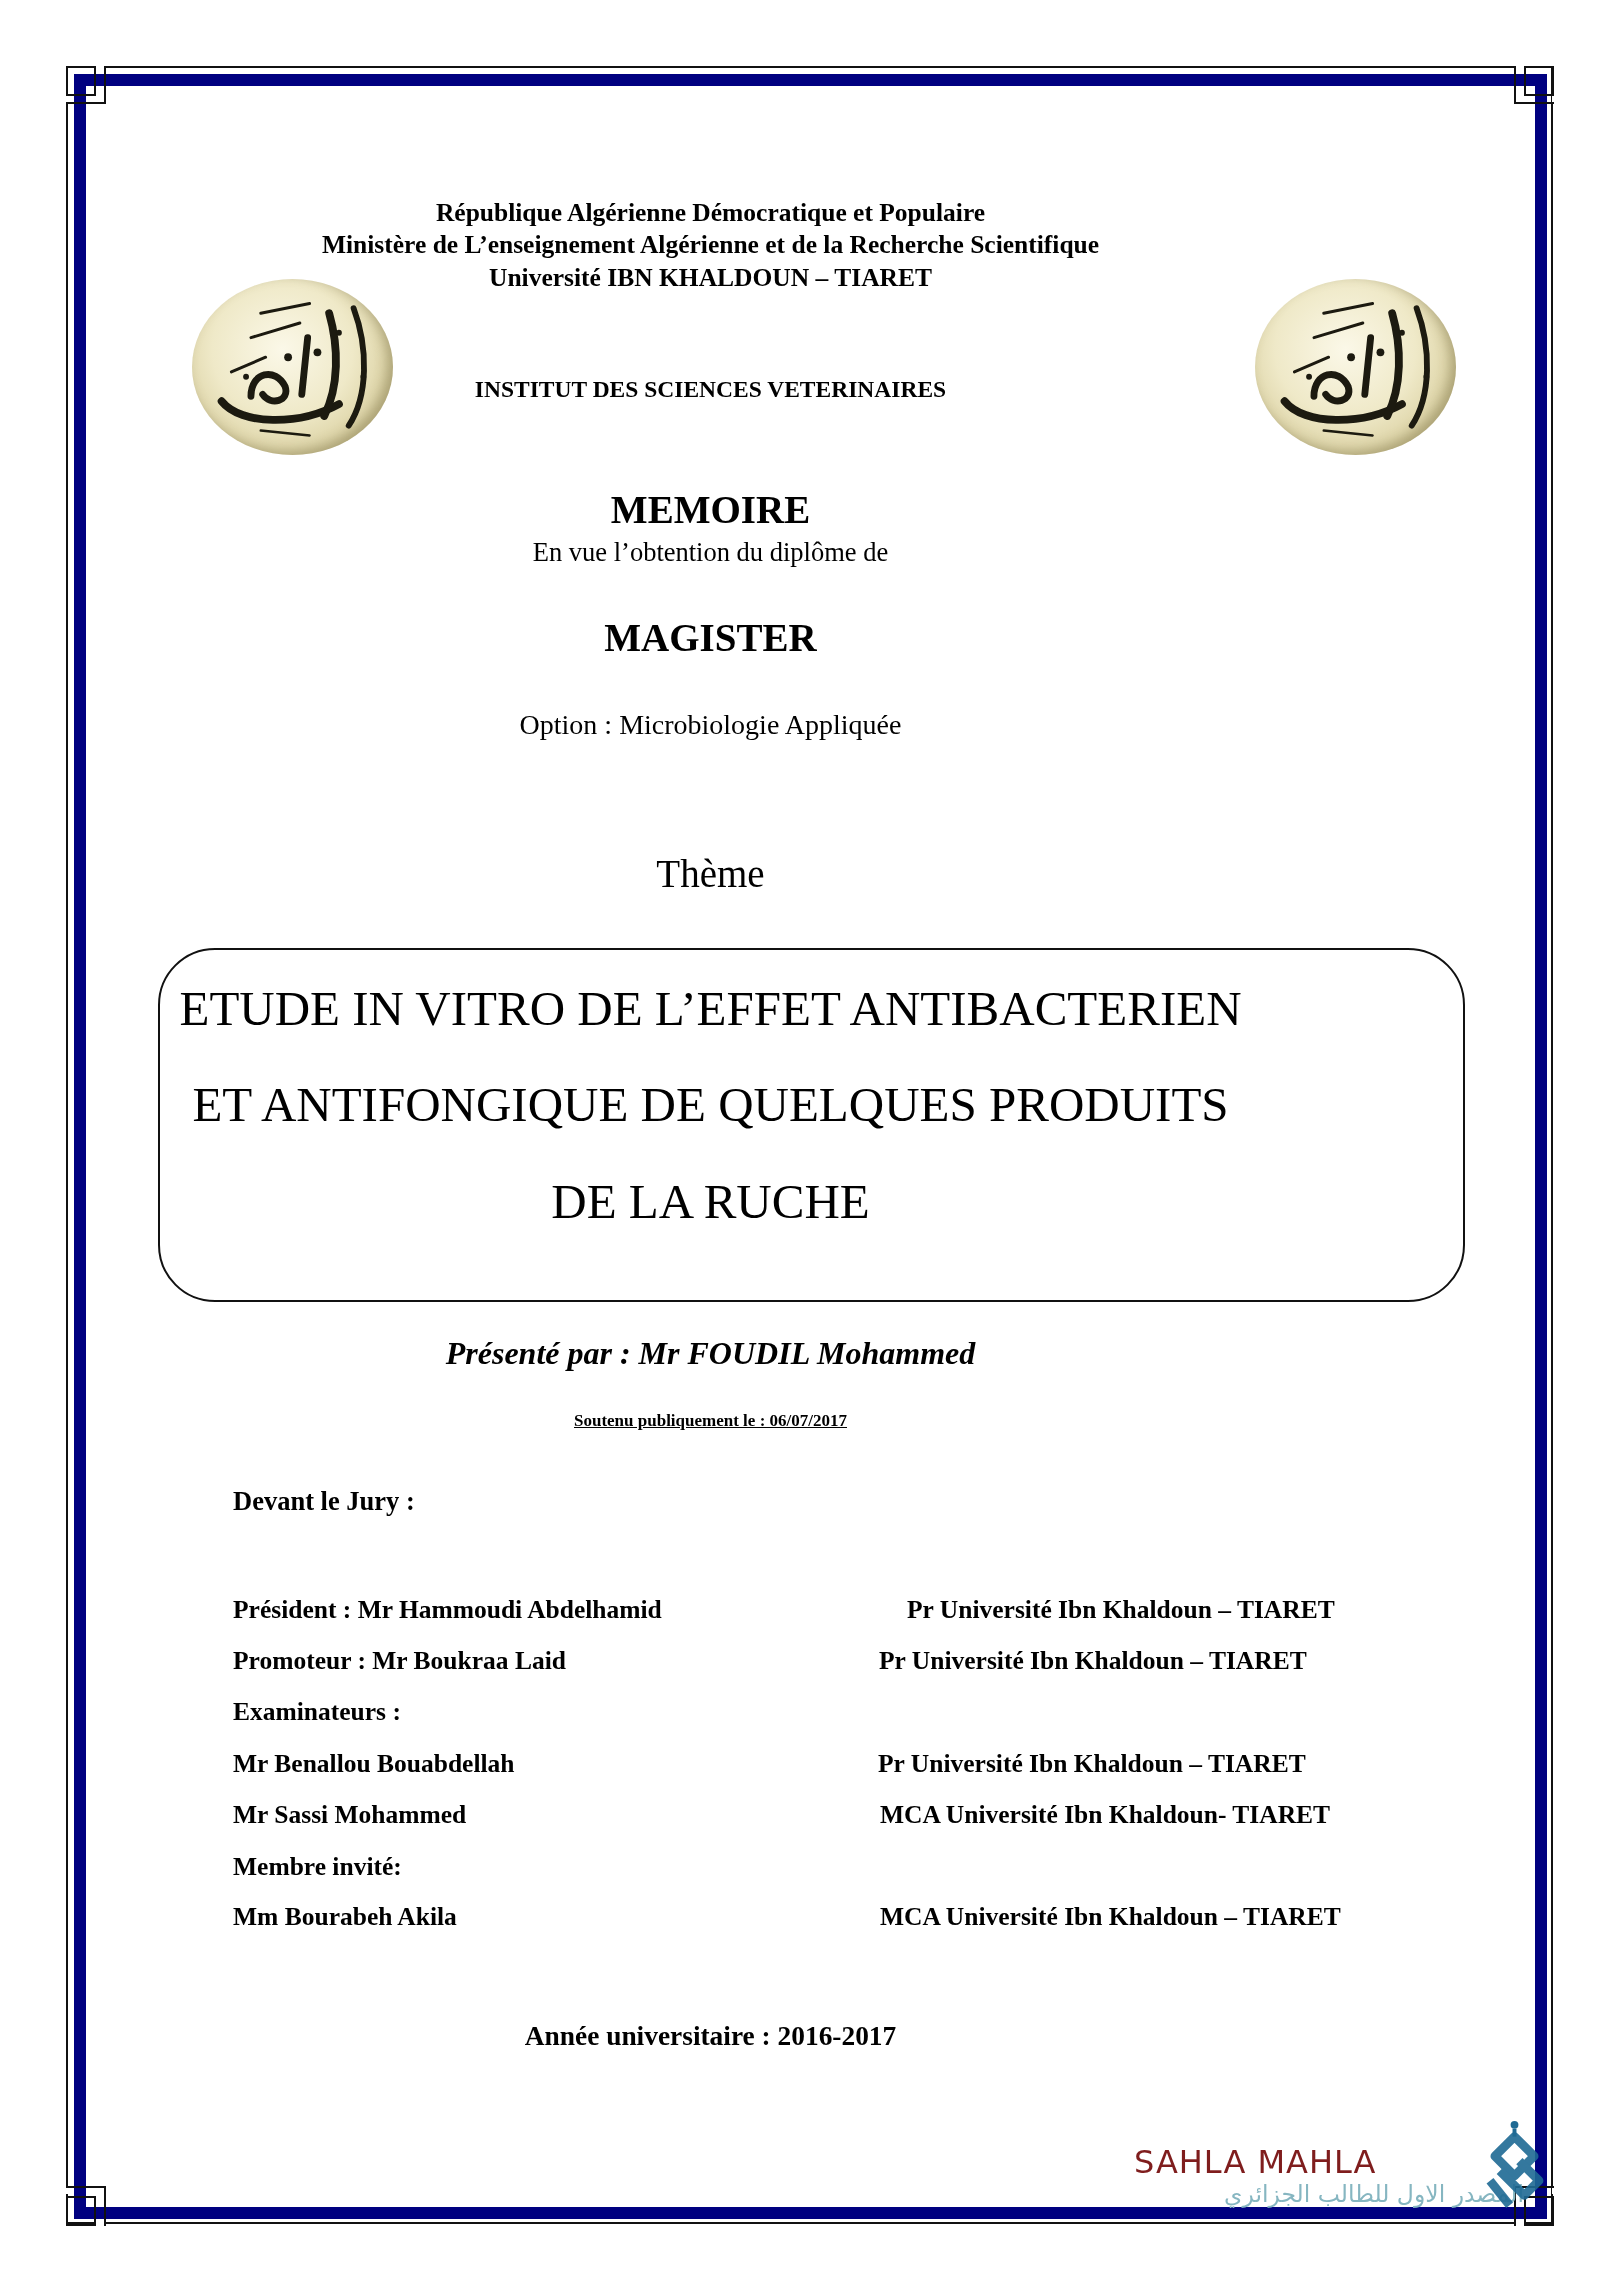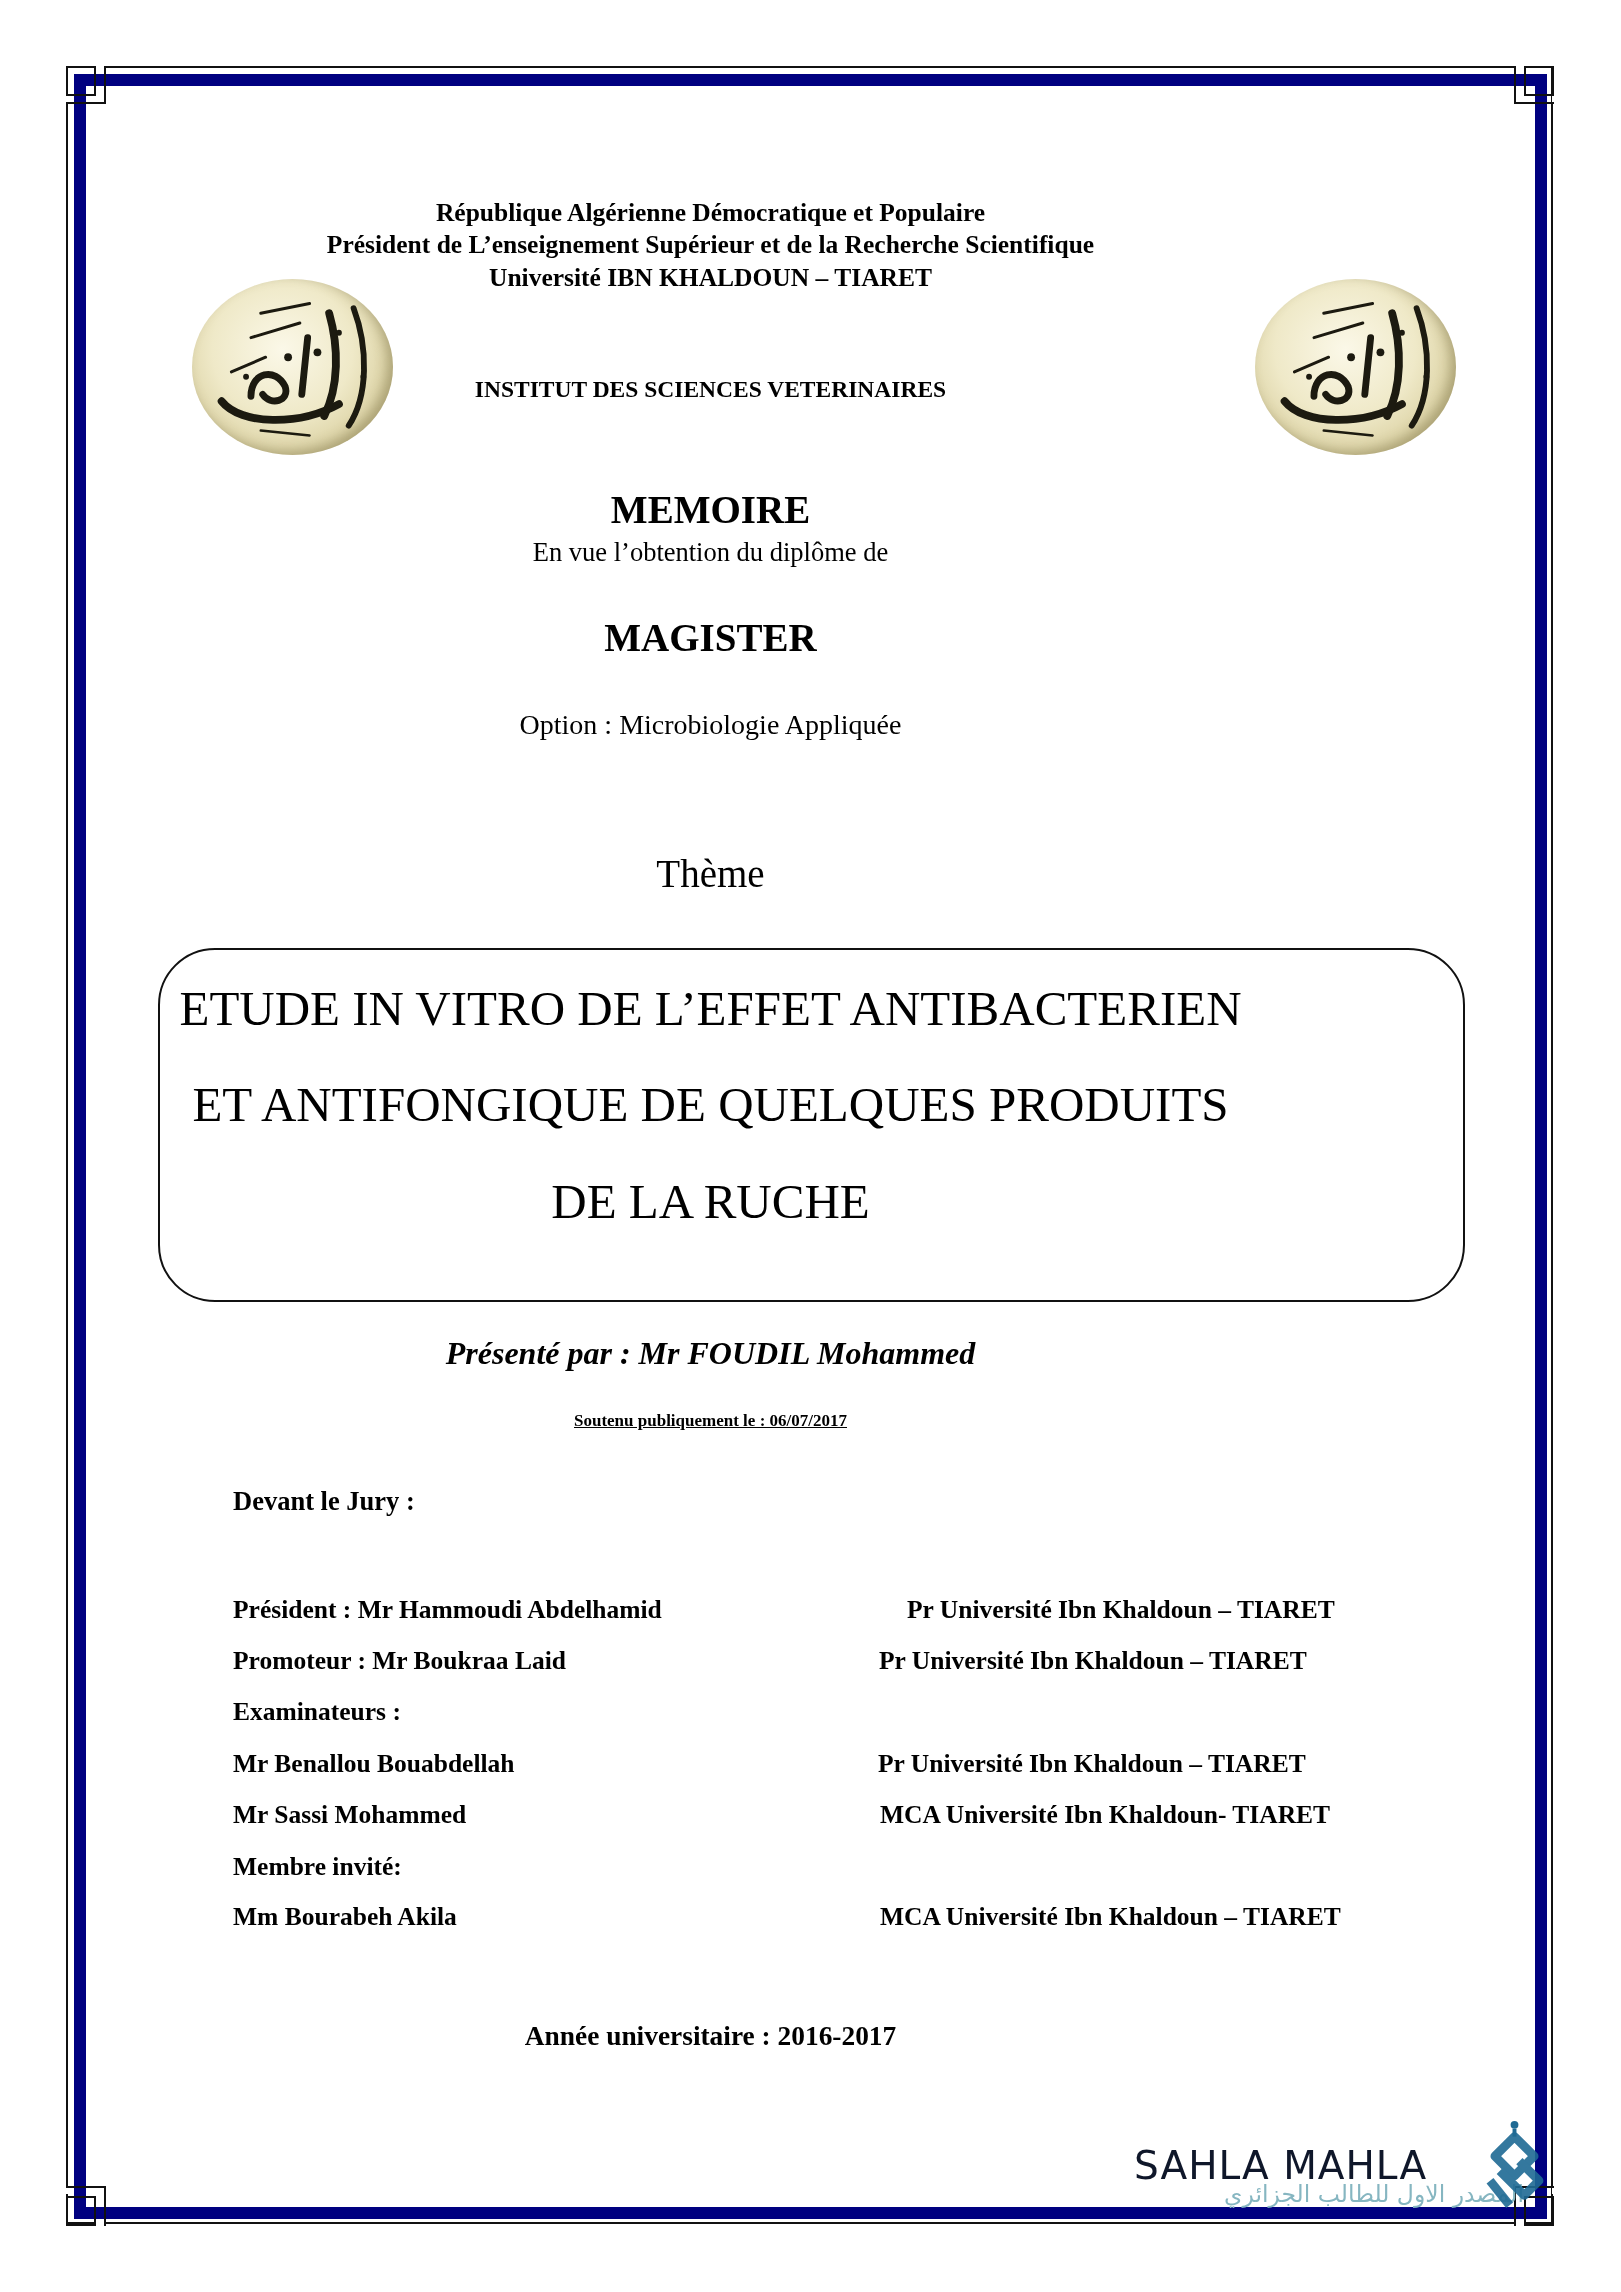--- a/index.html
+++ b/index.html
@@ -29,21 +29,21 @@
 
   .title-box { position:absolute; left:158px; top:948px; width:1307px; height:354px; border:2.5px solid #111; border-radius:57px; box-sizing:border-box; }
   .title-line { font-size:49px; line-height:49px; }
 
   .presente { font-size:32px; font-weight:bold; }
   .soutenu { font-size:17px; font-weight:bold;text-decoration:underline; }
   .jury-label { font-size:26.5px; font-weight:bold; left:233px; }
   .jury-row { font-size:25.5px; font-weight:bold; white-space:nowrap; }
   .annee { font-size:27.4px; font-weight:bold; }
 
-  .sahla { position:absolute; left:1134px; top:2143px; font-family:"DejaVu Sans", "Liberation Sans", sans-serif; font-size:39px; color:#0f172a; letter-spacing:1px; font-weight:normal; white-space:nowrap; }
+  .sahla { position:absolute; left:1134px; top:2143px; font-family:"DejaVu Sans", "Liberation Sans", sans-serif; font-size:32px; color:#7f1d1d; letter-spacing:1px; font-weight:normal; white-space:nowrap; }
   .sahla-ar { position:absolute; left:1137px; top:2180px; width:387px; font-family:"DejaVu Sans", sans-serif; font-size:23.5px; color:#86b6c1; direction:rtl; text-align:right; white-space:nowrap; }
   .sahla-logo { position:absolute; left:1480px; top:2117px; width:69px; height:98px; }
 </style>
 </head>
 <body>
 
 <div class="frame-outer"></div>
 <div class="frame-blue"></div>
 
 <div class="corner-mask" style="left:96px;top:63px;width:9.8px;height:5.9px;"></div>
@@ -60,21 +60,21 @@
 <div class="corner-mask" style="left:63px;top:2186px;width:5.9px;height:7.8px;"></div>
 <div class="corner-sq" style="left:66px;top:2196px;"></div>
 <div class="corner-sq" style="left:66px;top:2186px;width:40px;height:40px;border-bottom:none;border-left:none;"></div>
 
 <div class="corner-mask" style="left:1514px;top:2221px;width:9.8px;height:5.9px;"></div>
 <div class="corner-mask" style="left:1552px;top:2186px;width:5.9px;height:7.8px;"></div>
 <div class="corner-sq" style="left:1524px;top:2196px;"></div>
 <div class="corner-sq" style="left:1514px;top:2186px;width:40px;height:40px;border-bottom:none;border-right:none;"></div>
 
 <div class="abs center header-line" style="top:197px;">République Algérienne Démocratique et Populaire</div>
-<div class="abs center header-line" style="top:229px;">Président de L’enseignement Supérieur et de la Recherche Scientifique</div>
+<div class="abs center header-line" style="top:229px;">Ministère de L’enseignement Algérienne et de la Recherche Scientifique</div>
 <div class="abs center header-line" style="top:262px;">Université IBN KHALDOUN – TIARET</div>
 
 <div class="logo" style="left:192px;top:279px;">
   <svg width="201" height="176" viewBox="0 0 205 180">
     <g fill="none" stroke="#1c1a10" stroke-linecap="round">
       <path d="M30 125 C 50 150, 110 150, 150 128" stroke-width="8"></path>
       <path d="M60 120 C 60 95, 85 90, 95 110 C 100 125, 80 130, 72 118" stroke-width="7"></path>
       <path d="M112 118 L 118 60" stroke-width="7"></path>
       <path d="M135 140 C 150 110, 150 70, 140 35" stroke-width="8"></path>
       <path d="M160 150 C 180 120, 180 70, 165 30" stroke-width="6"></path>

